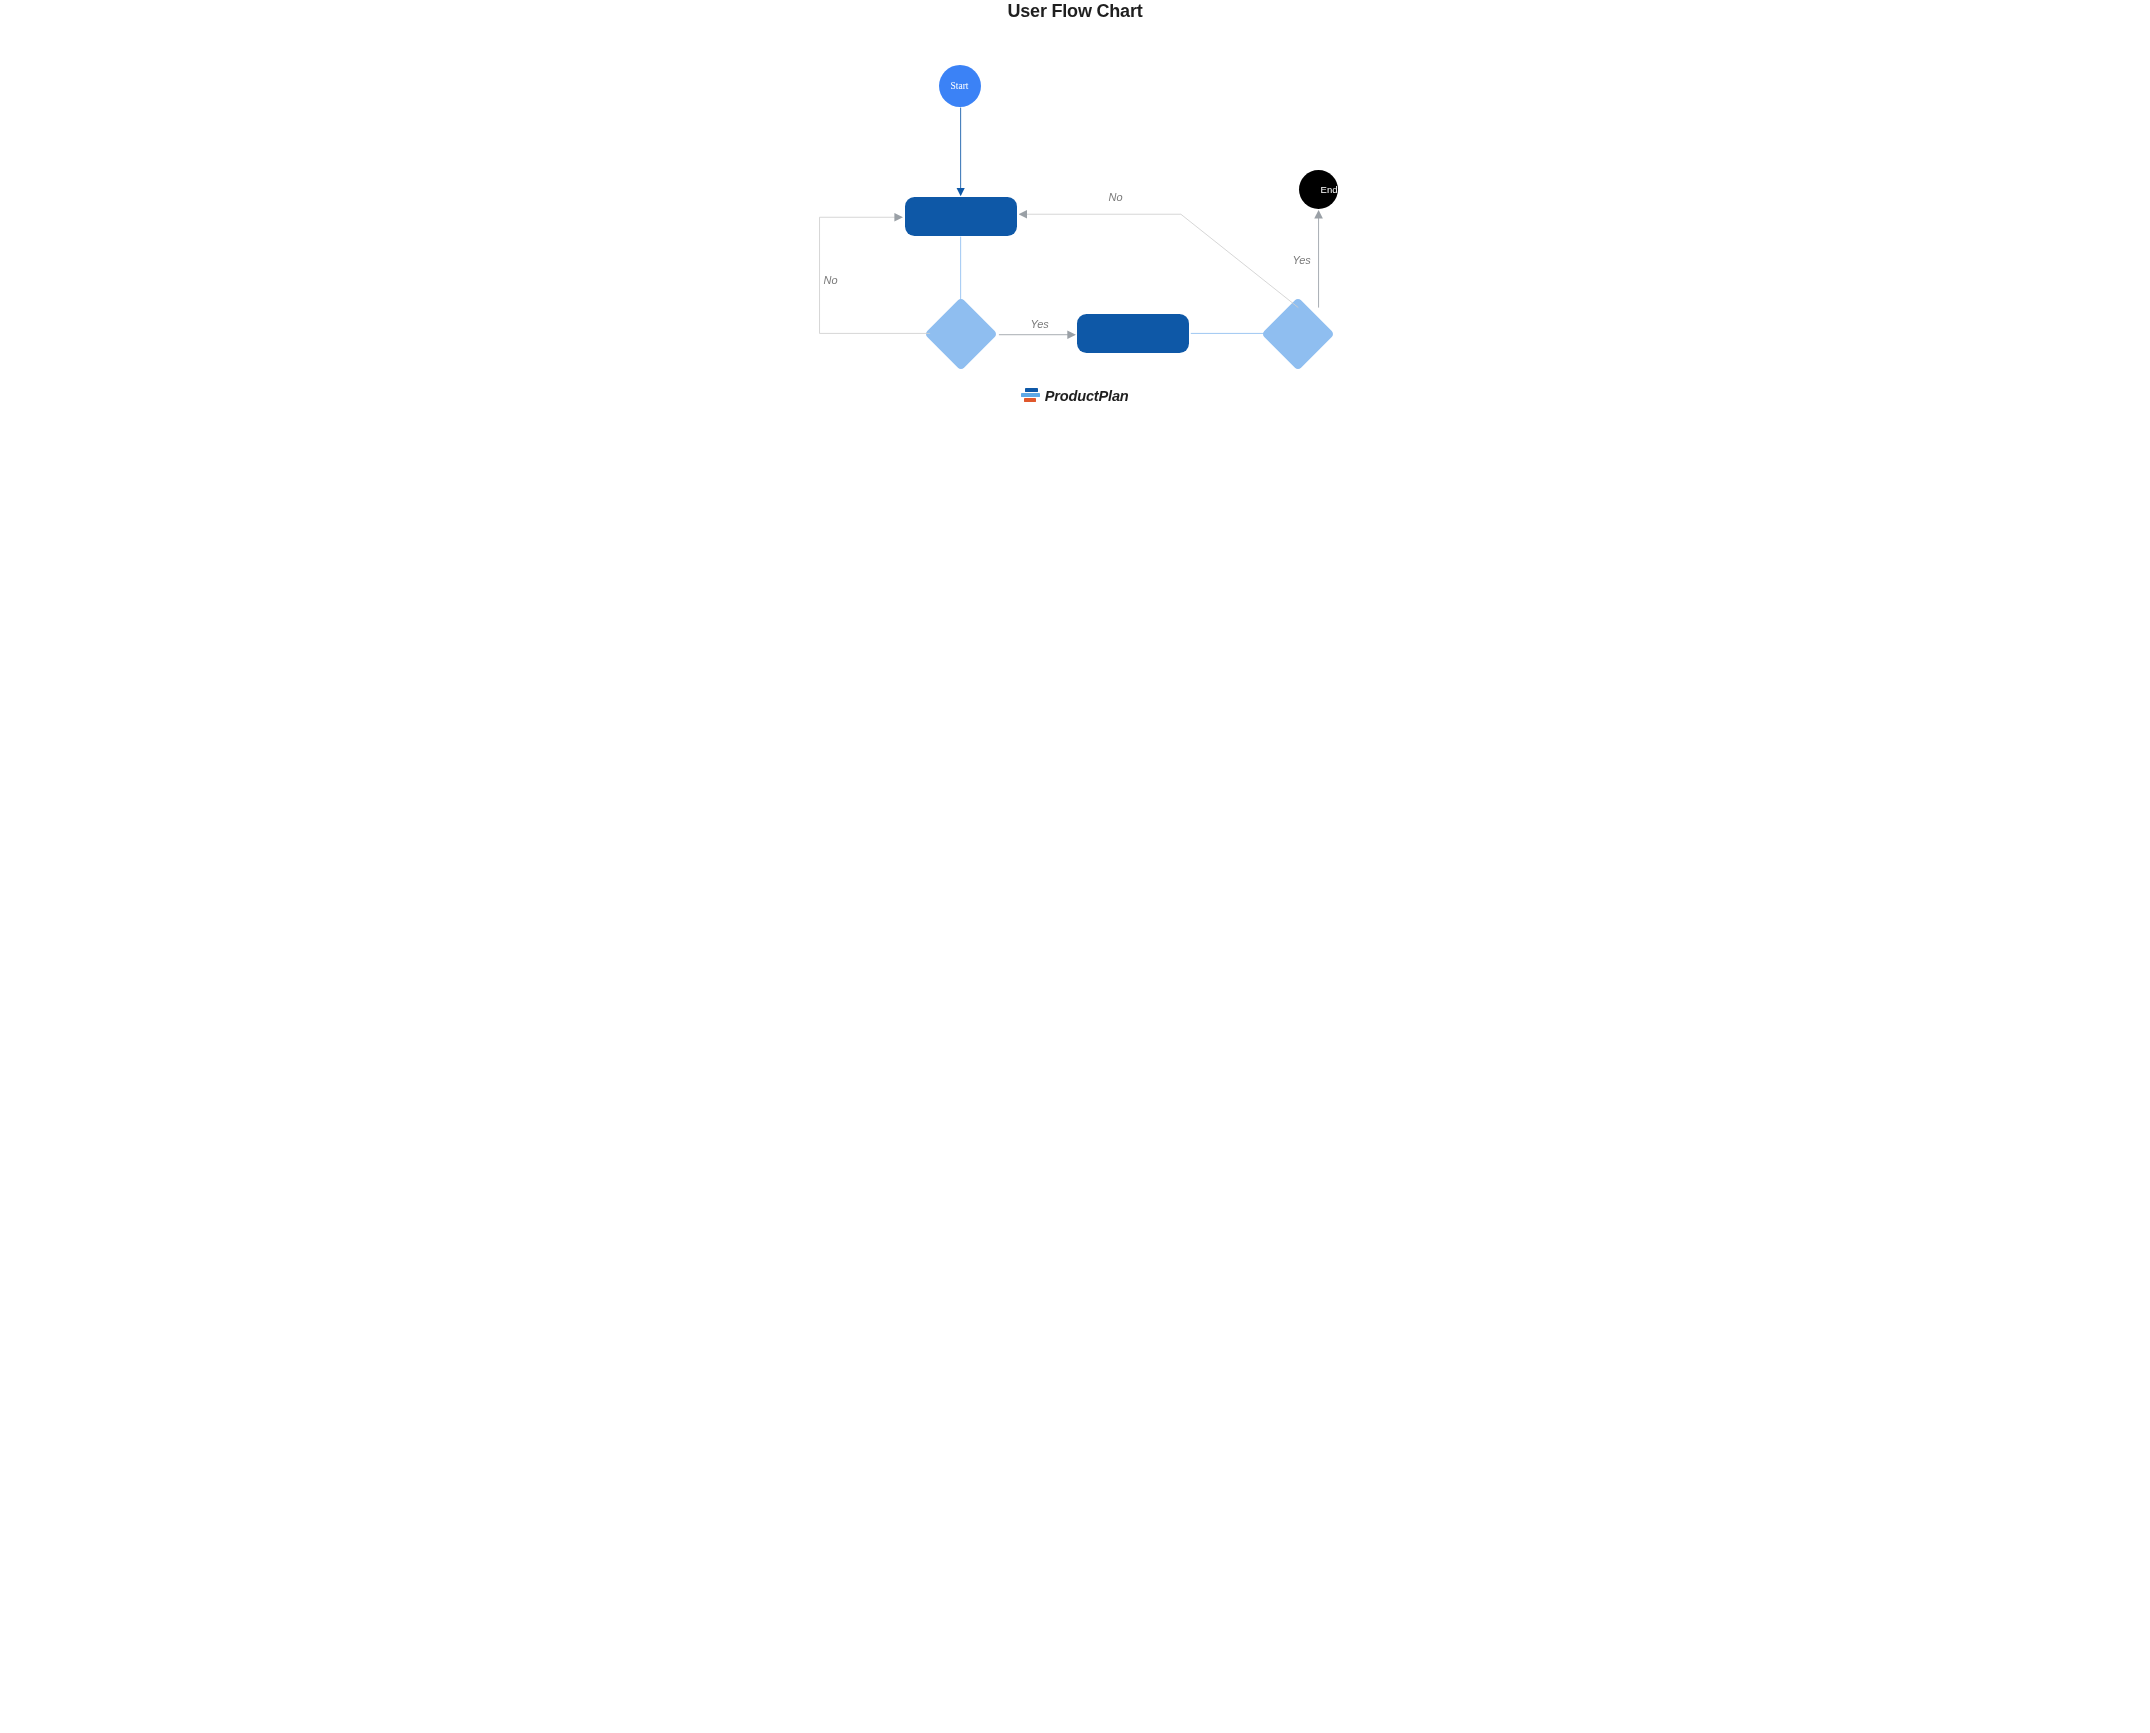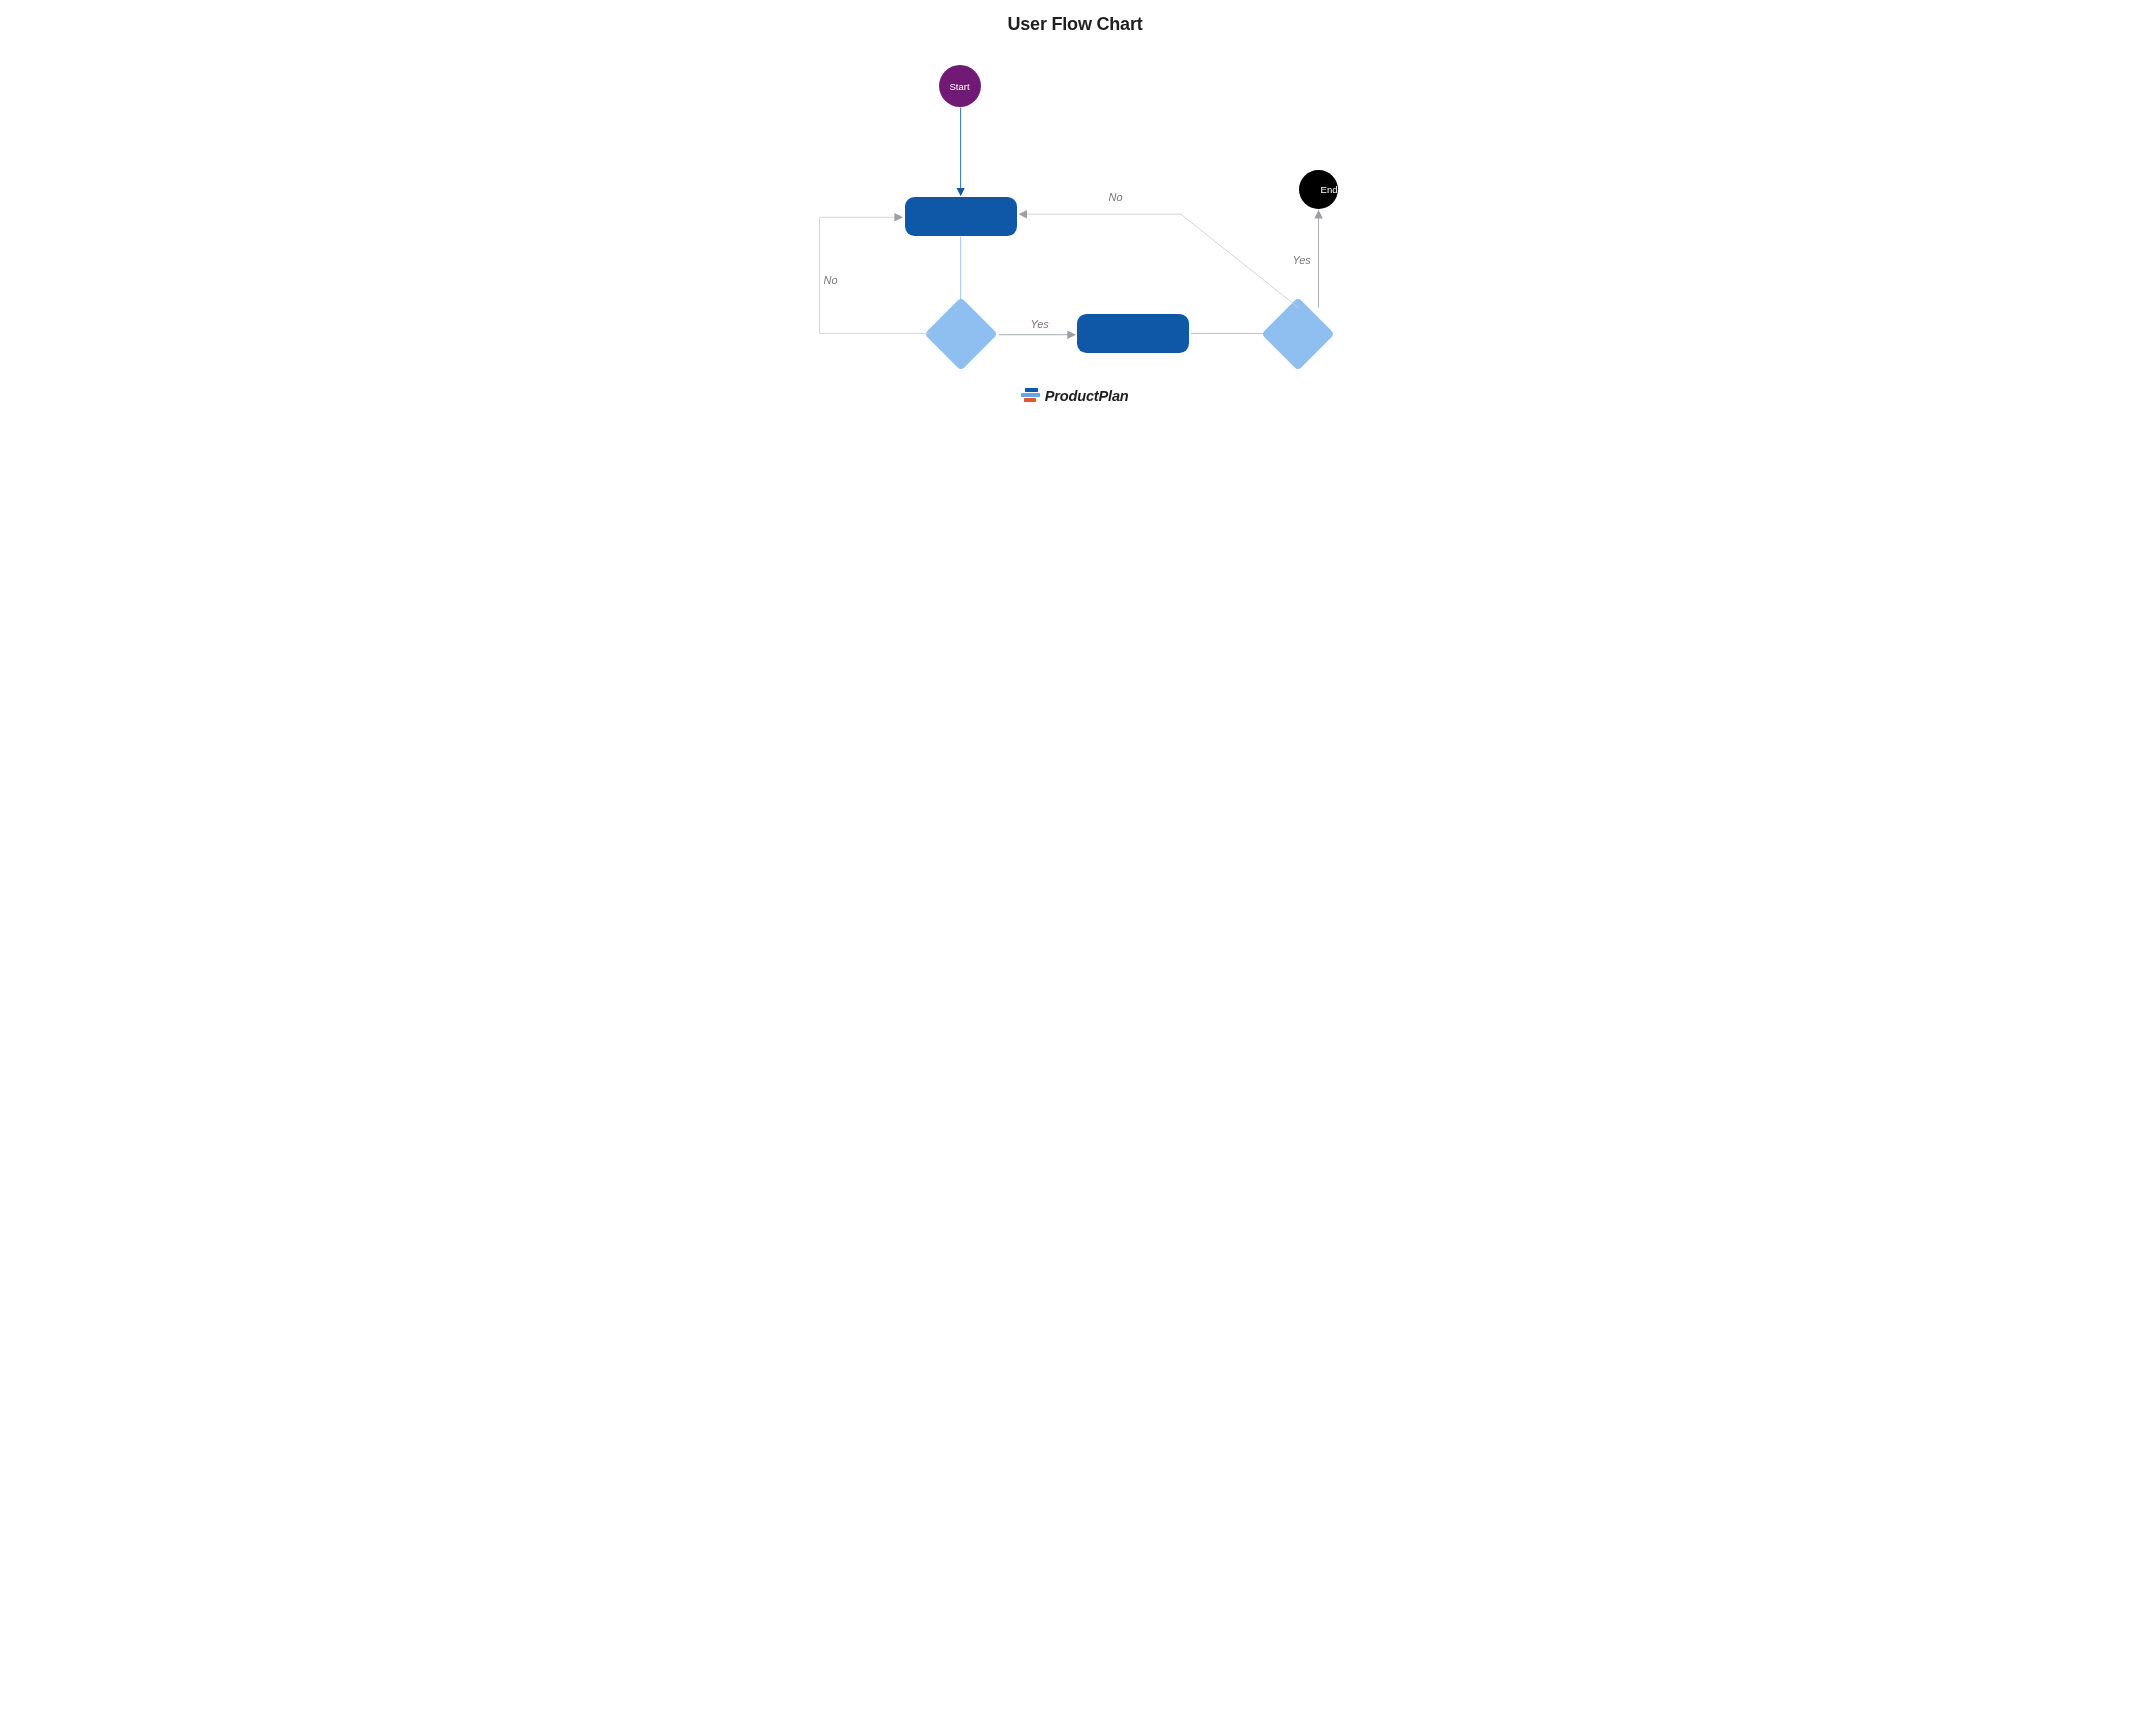--- a/index.html
+++ b/index.html
@@ -13,41 +13,42 @@
   }
   .canvas {
     position: relative;
     width: 551px;
     height: 410px;
     margin: 0 auto;
     background: #ffffff;
   }
   .title {
     position: absolute;
-    top: 14px;
+    top: 1px;
     left: 0;
     width: 100%;
     text-align: center;
     font-weight: 800;
     font-size: 18px;
     letter-spacing: -0.2px;
   }
   .node {
     position: absolute;
     display: flex;
     align-items: center;
     justify-content: center;
     color: #ffffff;
     font-size: 9.5px;
   }
   .start {
     width: 42px;
     height: 42px;
     border-radius: 50%;
-    background: #701a75;
+    background: #3b82f6;
+    font-family: Liberation Serif, serif;
   }
   .end {
     width: 39px;
     height: 39px;
     border-radius: 50%;
     background: #000000;
     justify-content: flex-end;
   }
   .process {
     width: 112px;

